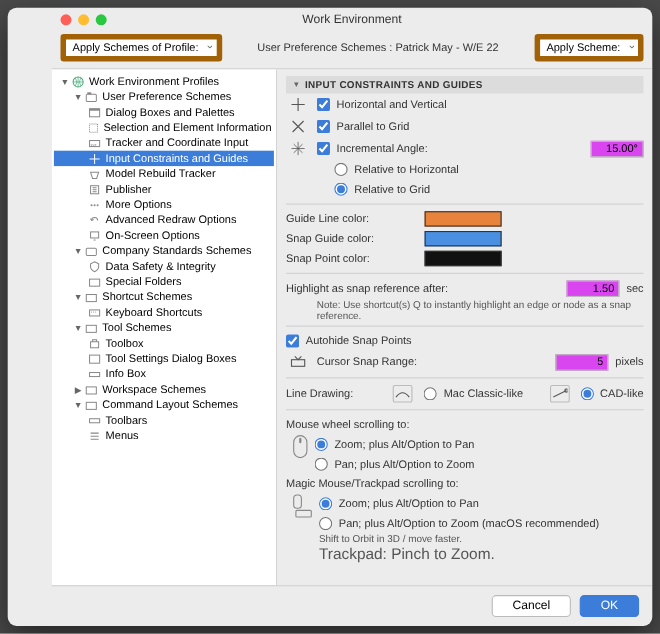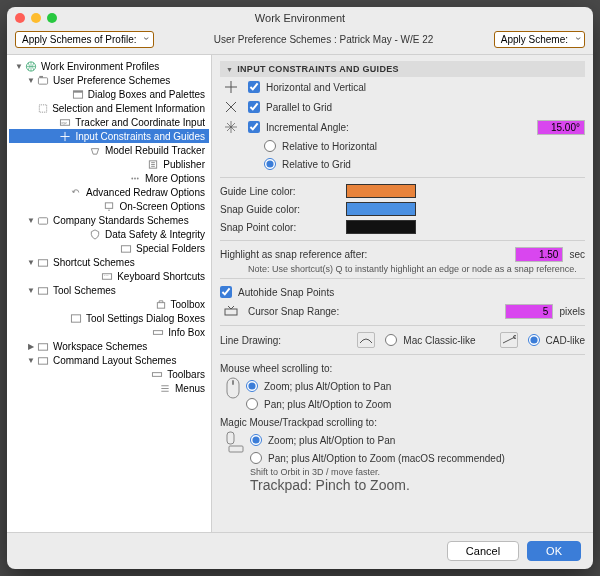--- a/index.html
+++ b/index.html
@@ -1,35 +1,35 @@
 <!DOCTYPE html>
 <html><head>
 <meta charset="utf-8">
 <style>
 * { box-sizing: border-box; margin: 0; padding: 0; font-family: -apple-system, "Helvetica Neue", Arial, sans-serif; }
 body { background: #4a4a4a; width: 600px; height: 576px; overflow: hidden; }
-.window { background: #ececec; border-radius: 8px; width: 586px; height: 562px; margin: 7px; box-shadow: 0 10px 30px rgba(0,0,0,0.5); display: flex; flex-direction: column; overflow: hidden; }
+.window { background: #ececec; border-radius: 8px; width: 586px; height: 562px; margin: 7px; box-shadow: 0 10px 30px rgba(0,0,0,0.5); display: flex; flex-direction: column; overflow: hidden; padding-left: 40px; }
 .titlebar { height: 22px; display: flex; align-items: center; padding: 0 8px; position: relative; }
 .traffic { display: flex; gap: 6px; }
 .dot { width: 10px; height: 10px; border-radius: 50%; }
 .dot.red { background: #ff5f57; } .dot.yellow { background: #febc2e; } .dot.green { background: #28c840; }
 .titlebar .title { position: absolute; left: 0; right: 0; text-align: center; font-size: 11px; color: #333; }
 .toolbar { display: flex; align-items: center; padding: 2px 8px 6px 8px; font-size: 10px; gap: 6px; border-bottom: 1px solid #d0d0d0; }
-.dropdown { background: #fff; border: 1px solid #a16207; border-radius: 3px; padding: 2px 16px 2px 6px; font-size: 10px; position: relative; cursor: pointer; }
+.dropdown { background: #fff; border: 5px solid #a16207; border-radius: 3px; padding: 2px 16px 2px 6px; font-size: 10px; position: relative; cursor: pointer; }
 .dropdown::after { content: "›"; position: absolute; right: 4px; top: 1px; transform: rotate(90deg); font-size: 10px; color: #666; }
 .spacer { flex: 1; }
 .breadcrumb { font-size: 10px; color: #333; }
 .body { flex: 1; display: flex; overflow: hidden; }
 .sidebar { width: 205px; background: #fff; border-right: 1px solid #d0d0d0; overflow-y: auto; padding: 4px 2px; font-size: 10px; }
 .tree-item { display: flex; align-items: center; padding: 1px 4px 1px 4px; white-space: nowrap; cursor: pointer; }
 .tree-item.selected { background: #3b7dd8; color: #fff; }
 .disc { display: inline-block; width: 8px; text-align: center; color: #666; margin-right: 1px; font-size: 8px; }
 .icon { width: 14px; height: 12px; margin-right: 3px; display: inline-flex; align-items: center; justify-content: center; }
 .icon svg { width: 12px; height: 11px; }
-.indent1 { padding-left: 6px; } .indent2 { padding-left: 18px; } .indent3 { padding-left: 30px; justify-content: flex-end; }
+.indent1 { padding-left: 6px; } .indent2 { padding-left: 18px; } .indent3 { padding-left: 30px; }
 .content { flex: 1; background: #ececec; padding: 6px 8px; overflow-y: auto; font-size: 10px; color: #333; }
 .panel-header { background: #dcdcdc; padding: 3px 6px; font-weight: bold; font-size: 9px; letter-spacing: 0.3px; display: flex; align-items: center; gap: 4px; }
 .panel-header::before { content: "▼"; font-size: 7px; color: #666; }
 .row { display: flex; align-items: center; padding: 2px 0; gap: 6px; min-height: 18px; }
 .glyph { width: 22px; display: flex; justify-content: center; }
 .glyph svg { width: 16px; height: 16px; }
 input[type=checkbox], input[type=radio] { accent-color: #3b7dd8; margin: 0; width: 12px; height: 12px; }
 .textfield { background: #d946ef; border: 1px solid #bbb; padding: 1px 4px; font-size: 10px; width: 48px; text-align: right; }
 .swatch { width: 70px; height: 14px; border: 1px solid #333; }
 .swatch.orange { background: #e8833b; } .swatch.blue { background: #4a90e2; } .swatch.black { background: #111; }

